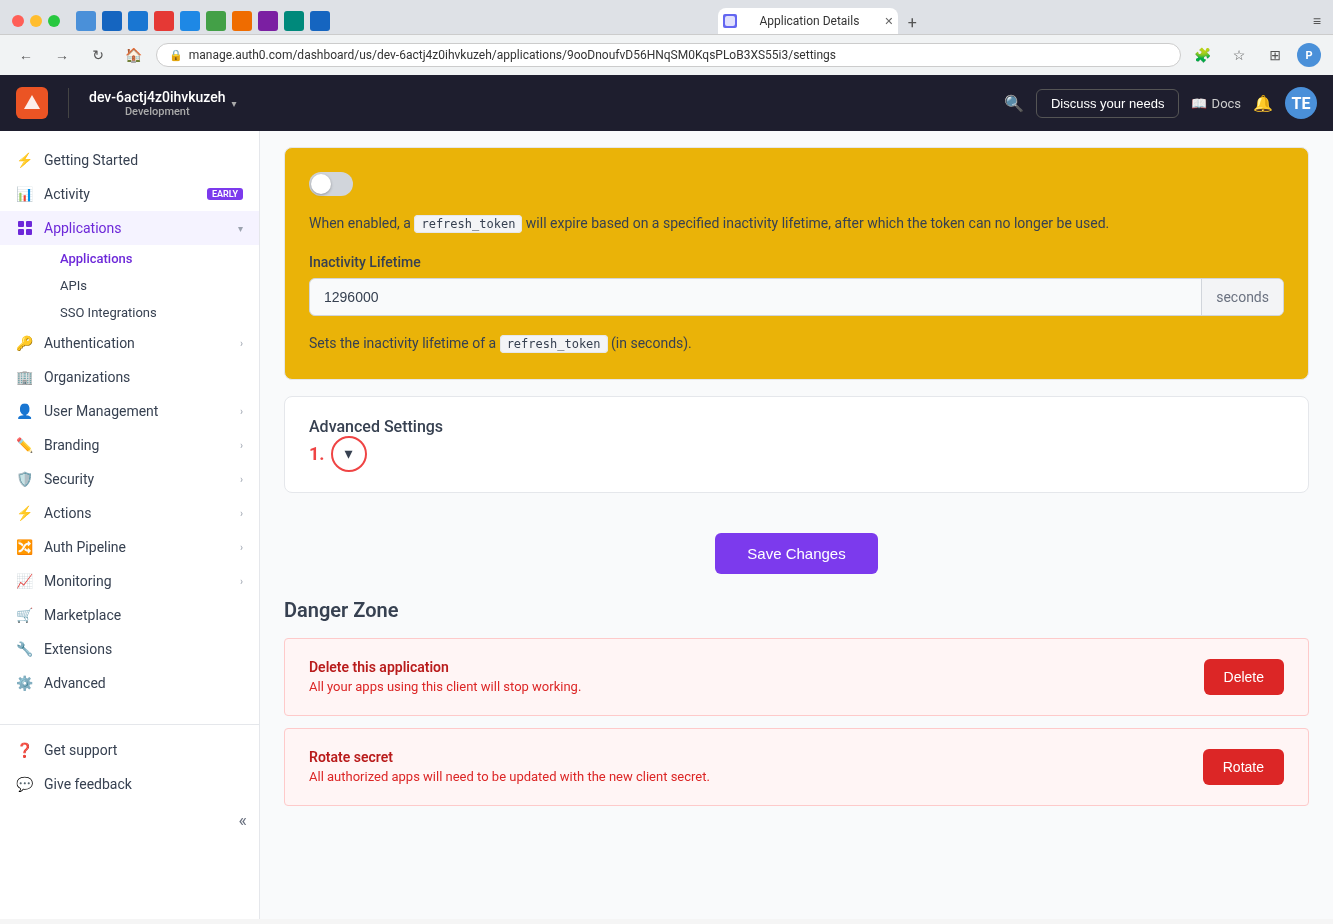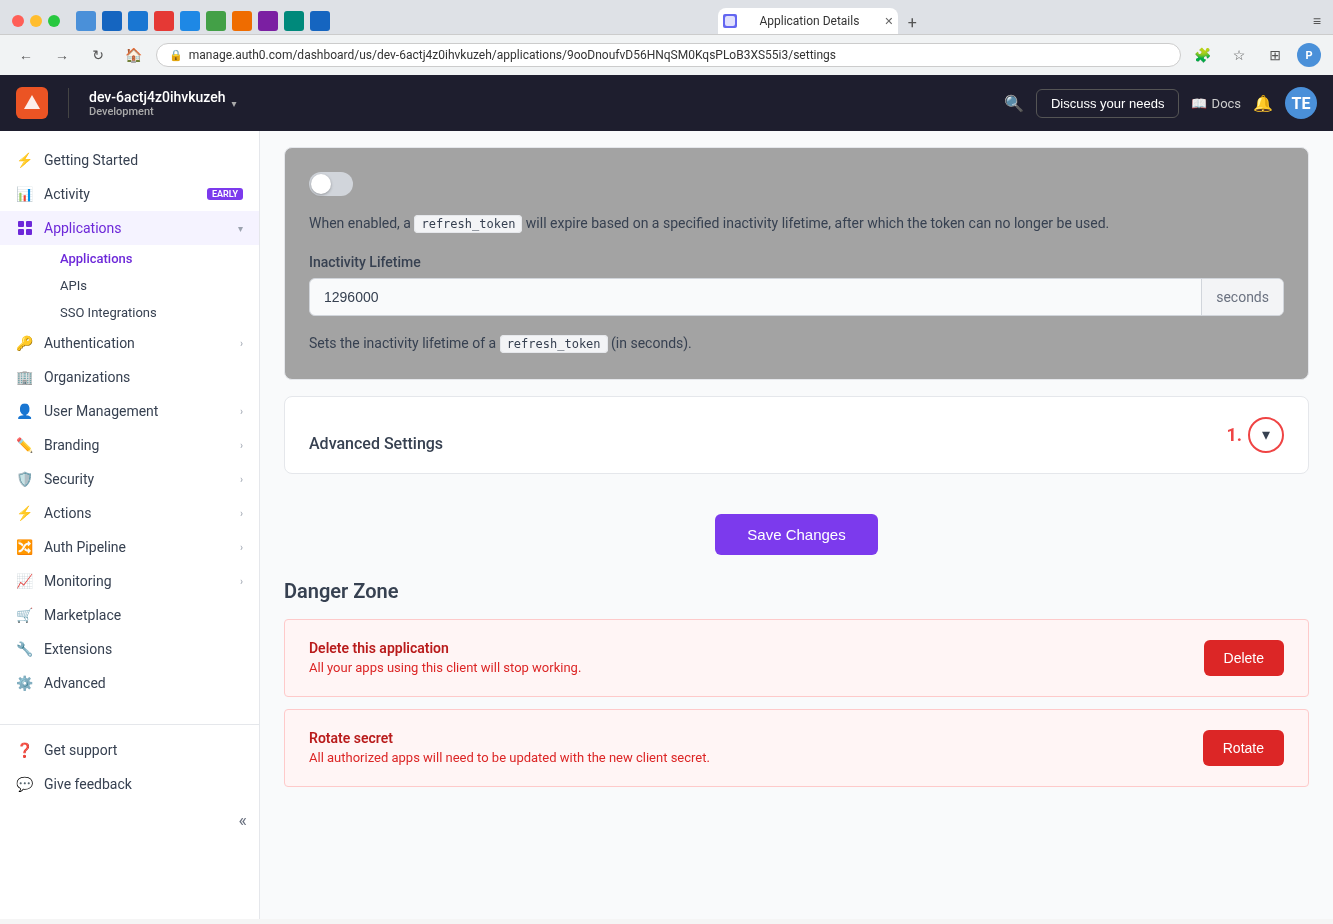--- a/index.html
+++ b/index.html
@@ -64,21 +64,21 @@
 
     
     .input-group { margin-bottom: 16px; }
     .input-label { font-size: 14px; font-weight: 500; color: #374151; margin-bottom: 8px; }
     .input-with-suffix { display: flex; border: 1px solid #d1d5db; border-radius: 6px; overflow: hidden; background: #f9fafb; }
     .input-with-suffix input { flex: 1; border: none; background: transparent; padding: 10px 14px; font-size: 14px; color: #374151; outline: none; }
     .input-suffix { padding: 10px 14px; color: #6b7280; font-size: 14px; background: #f3f4f6; border-left: 1px solid #d1d5db; }
 
     
     .advanced-settings-section { background: #fff; border: 1px solid #e5e7eb; border-radius: 8px; margin: 0 24px 24px; }
-    .advanced-settings-header { display: flex; align-items: flex-end; justify-content: space-between; padding: 20px 24px; cursor: pointer; }
+    .advanced-settings-header { display: flex; align-items: flex-start; justify-content: space-between; padding: 20px 24px; cursor: pointer; flex-direction: column; }
     .advanced-settings-title { font-size: 16px; font-weight: 500; color: #374151; }
     .advanced-settings-chevron-wrap { position: relative; display: flex; align-items: center; }
     .chevron-circle { width: 36px; height: 36px; border-radius: 50%; border: 2px solid #ef4444; display: flex; align-items: center; justify-content: center; color: #374151; font-size: 16px; cursor: pointer; }
     .chevron-number { color: #ef4444; font-size: 18px; font-weight: 700; margin-right: 6px; }
 
     
     .save-section { padding: 16px 24px 24px; display: flex; justify-content: center; }
     .save-btn { background: #7c3aed; color: white; border: none; border-radius: 6px; padding: 12px 32px; font-size: 15px; font-weight: 500; cursor: pointer; }
 
     
@@ -150,21 +150,21 @@
   <div class="top-nav">
     <div class="top-nav-logo">
       <svg width="20" height="20" viewBox="0 0 20 20">
           <polygon points="10,2 18,16 2,16" fill="white" opacity="0.9"></polygon>
         </svg>
     </div>
     <div style="width:1px;height:30px;background:#444;margin:0 8px;"></div>
     <div class="top-nav-tenant">
       <div>
         <span style="font-size:14px;color:#fff;display:block;">dev-6actj4z0ihvkuzeh</span>
-        <span style="font-size:11px;color:#aaa;display:block;">Development</span>
+        <span style="font-size:11px;color:#aaa;display:block;text-align:center;">Development</span>
       </div>
       <span class="top-nav-tenant-chevron">▾</span>
     </div>
     <div class="top-nav-spacer"></div>
     <div class="top-nav-search">🔍</div>
     <button class="top-nav-discuss-btn">Discuss your needs</button>
     <div class="top-nav-docs">
       <span>📖</span>
       <span>Docs</span>
     </div>
@@ -280,21 +280,21 @@
       </div>
 
       <div class="sidebar-collapse">
         <span>«</span>
       </div>
     </div>
 
     <div class="main">
       <div class="main-scroll">
 
-        <div style="background:#a3a3a3;border:1px solid #e5e7eb;border-radius:8px;margin:0 24px 16px;padding:24px;">
+        <div style="background:#eab308;border:1px solid #e5e7eb;border-radius:8px;margin:0 24px 16px;padding:24px;">
 
           <div class="toggle-container">
             <div class="toggle">
               <div class="toggle-knob"></div>
             </div>
           </div>
 
           <p class="desc-text">
             When enabled, a <code class="code-badge">refresh_token</code> will expire based on a specified inactivity lifetime, after which the token can no longer be used.
           </p>

